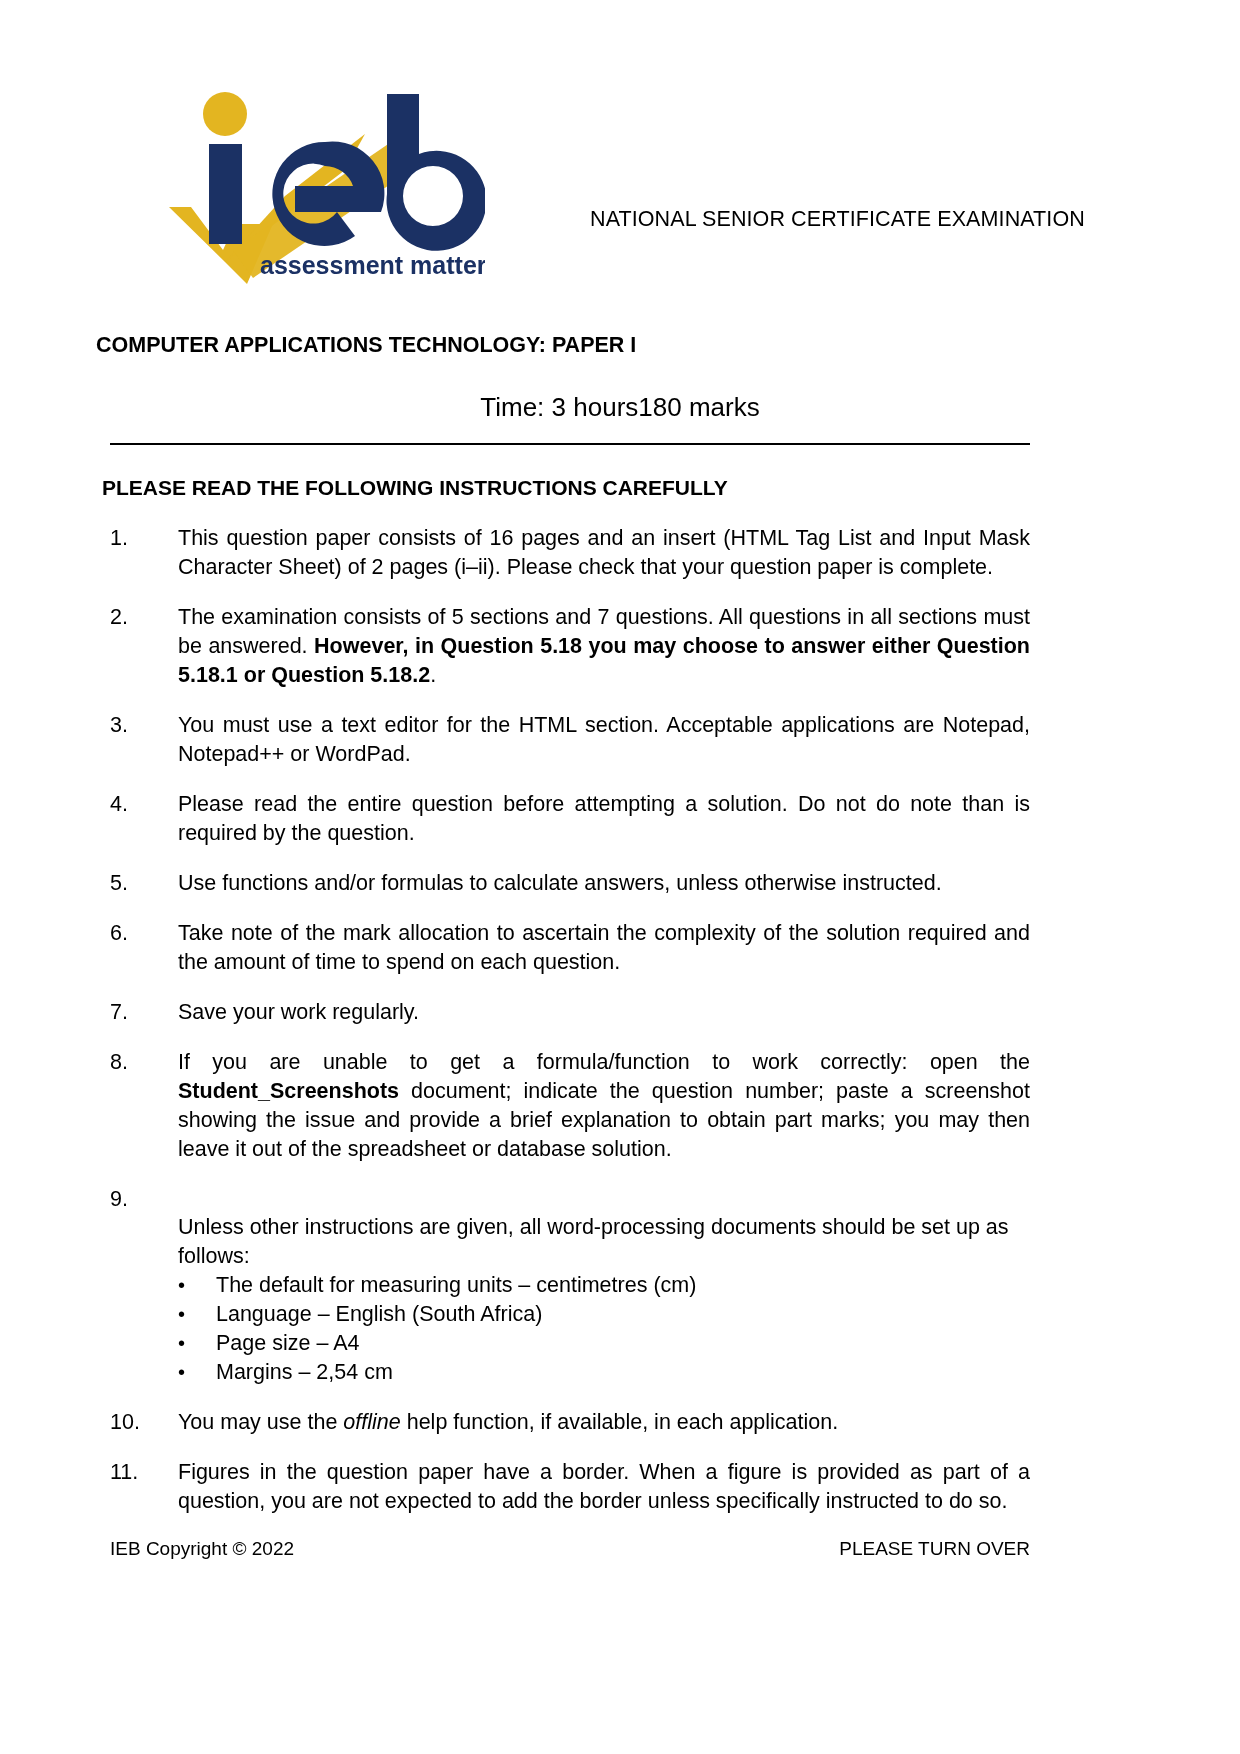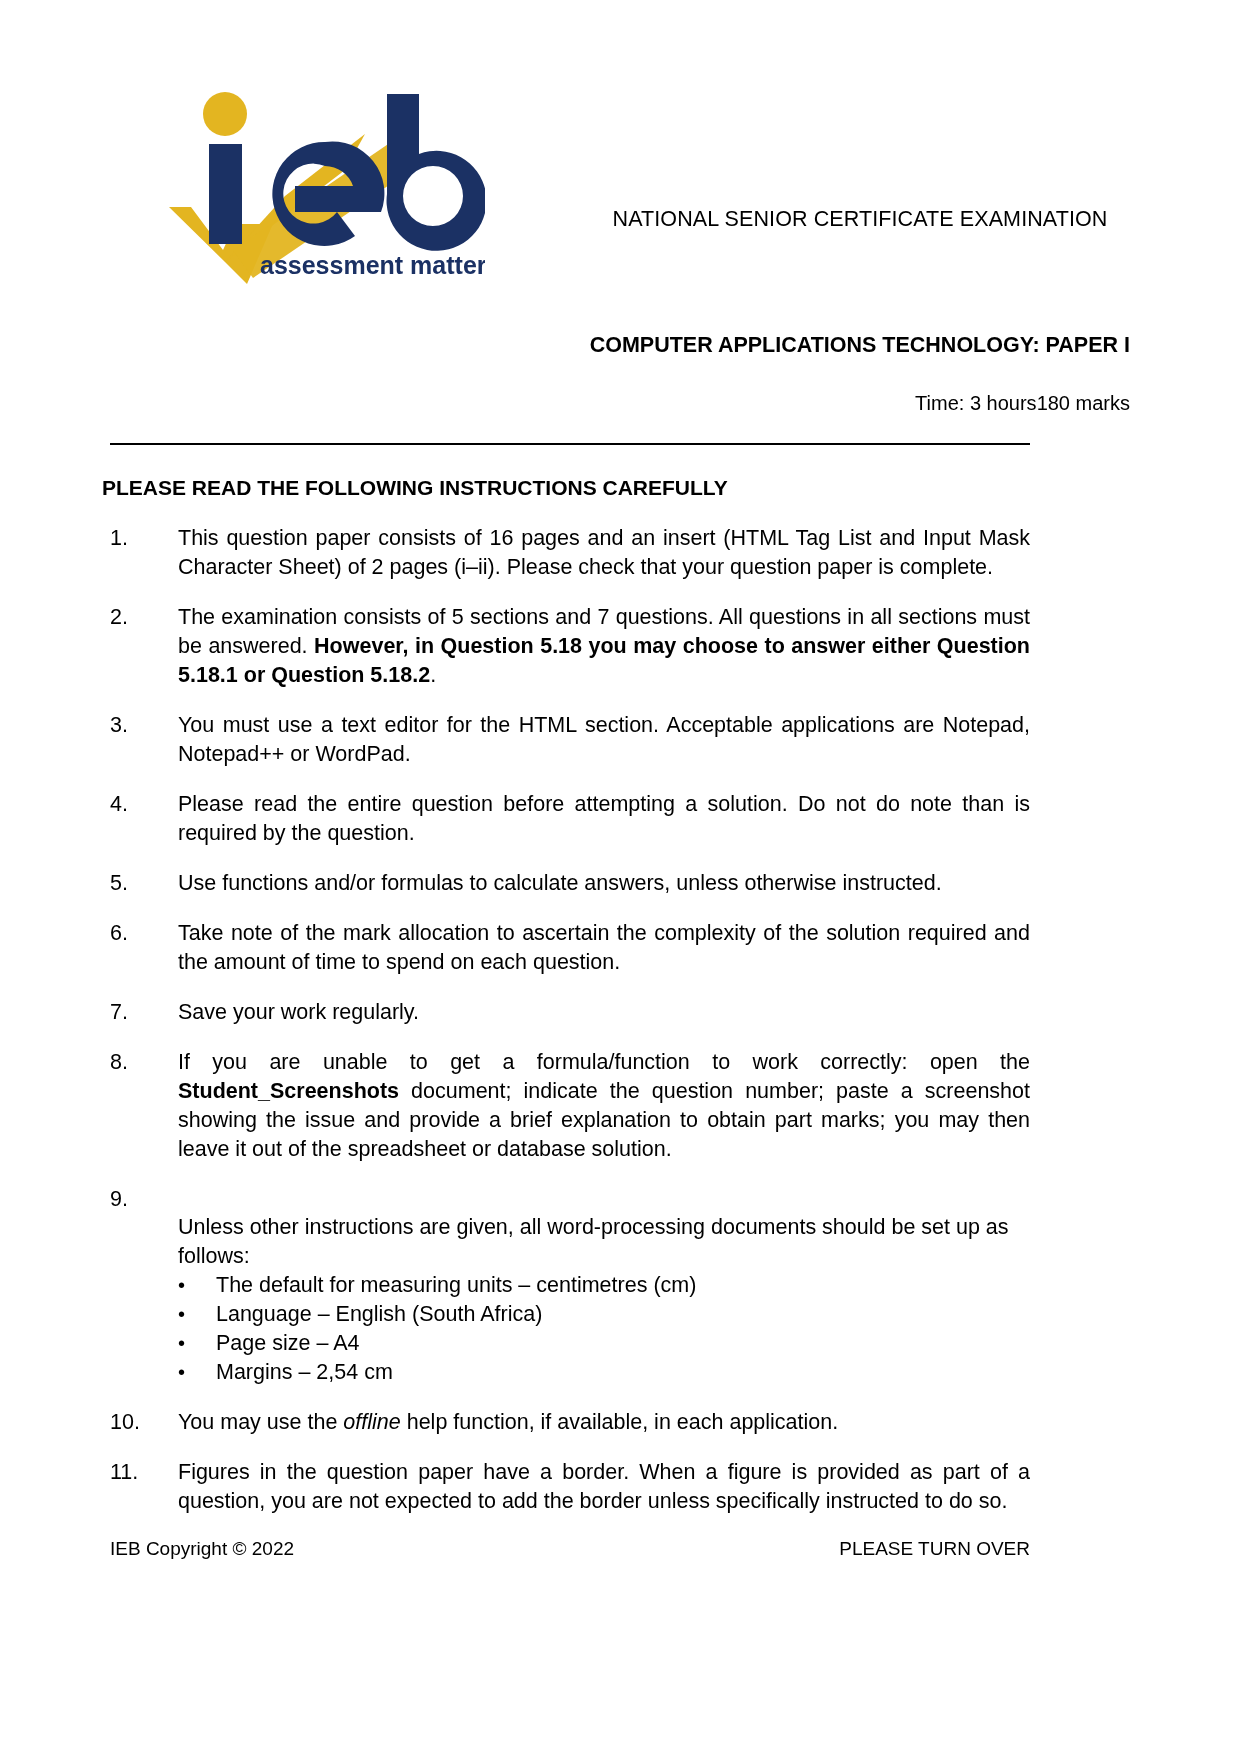--- a/index.html
+++ b/index.html
@@ -37,43 +37,43 @@
     top: 12px;
     width: 320px;
     height: 212px;
   }
   .logo svg { display: block; }
   .exam-lines {
     position: absolute;
     right: 0;
     top: 142px;
     width: 540px;
-    text-align: center;
+    text-align: left;
     font-size: 21.5px;
     line-height: 30px;
     letter-spacing: 0.1px;
   }
   
   .paper-title {
     position: absolute;
-    left: 110px;
+    left: 96px;
     top: 333px;
     width: 1020px;
-    text-align: right;
+    text-align: left;
     font-weight: bold;
     font-size: 21.5px;
   }
   .meta-row {
     position: absolute;
     left: 110px;
     top: 392px;
     width: 1020px;
-    font-size: 20px;
-    display: flex;
-    justify-content: flex-end;
+    font-size: 26px;
+    display: flex;
+    justify-content: center;
   }
   .rule {
     position: absolute;
     left: 110px;
     top: 443px;
     width: 920px;
     height: 0;
     border-top: 2px solid #000000;
   }
   .instr-heading {

